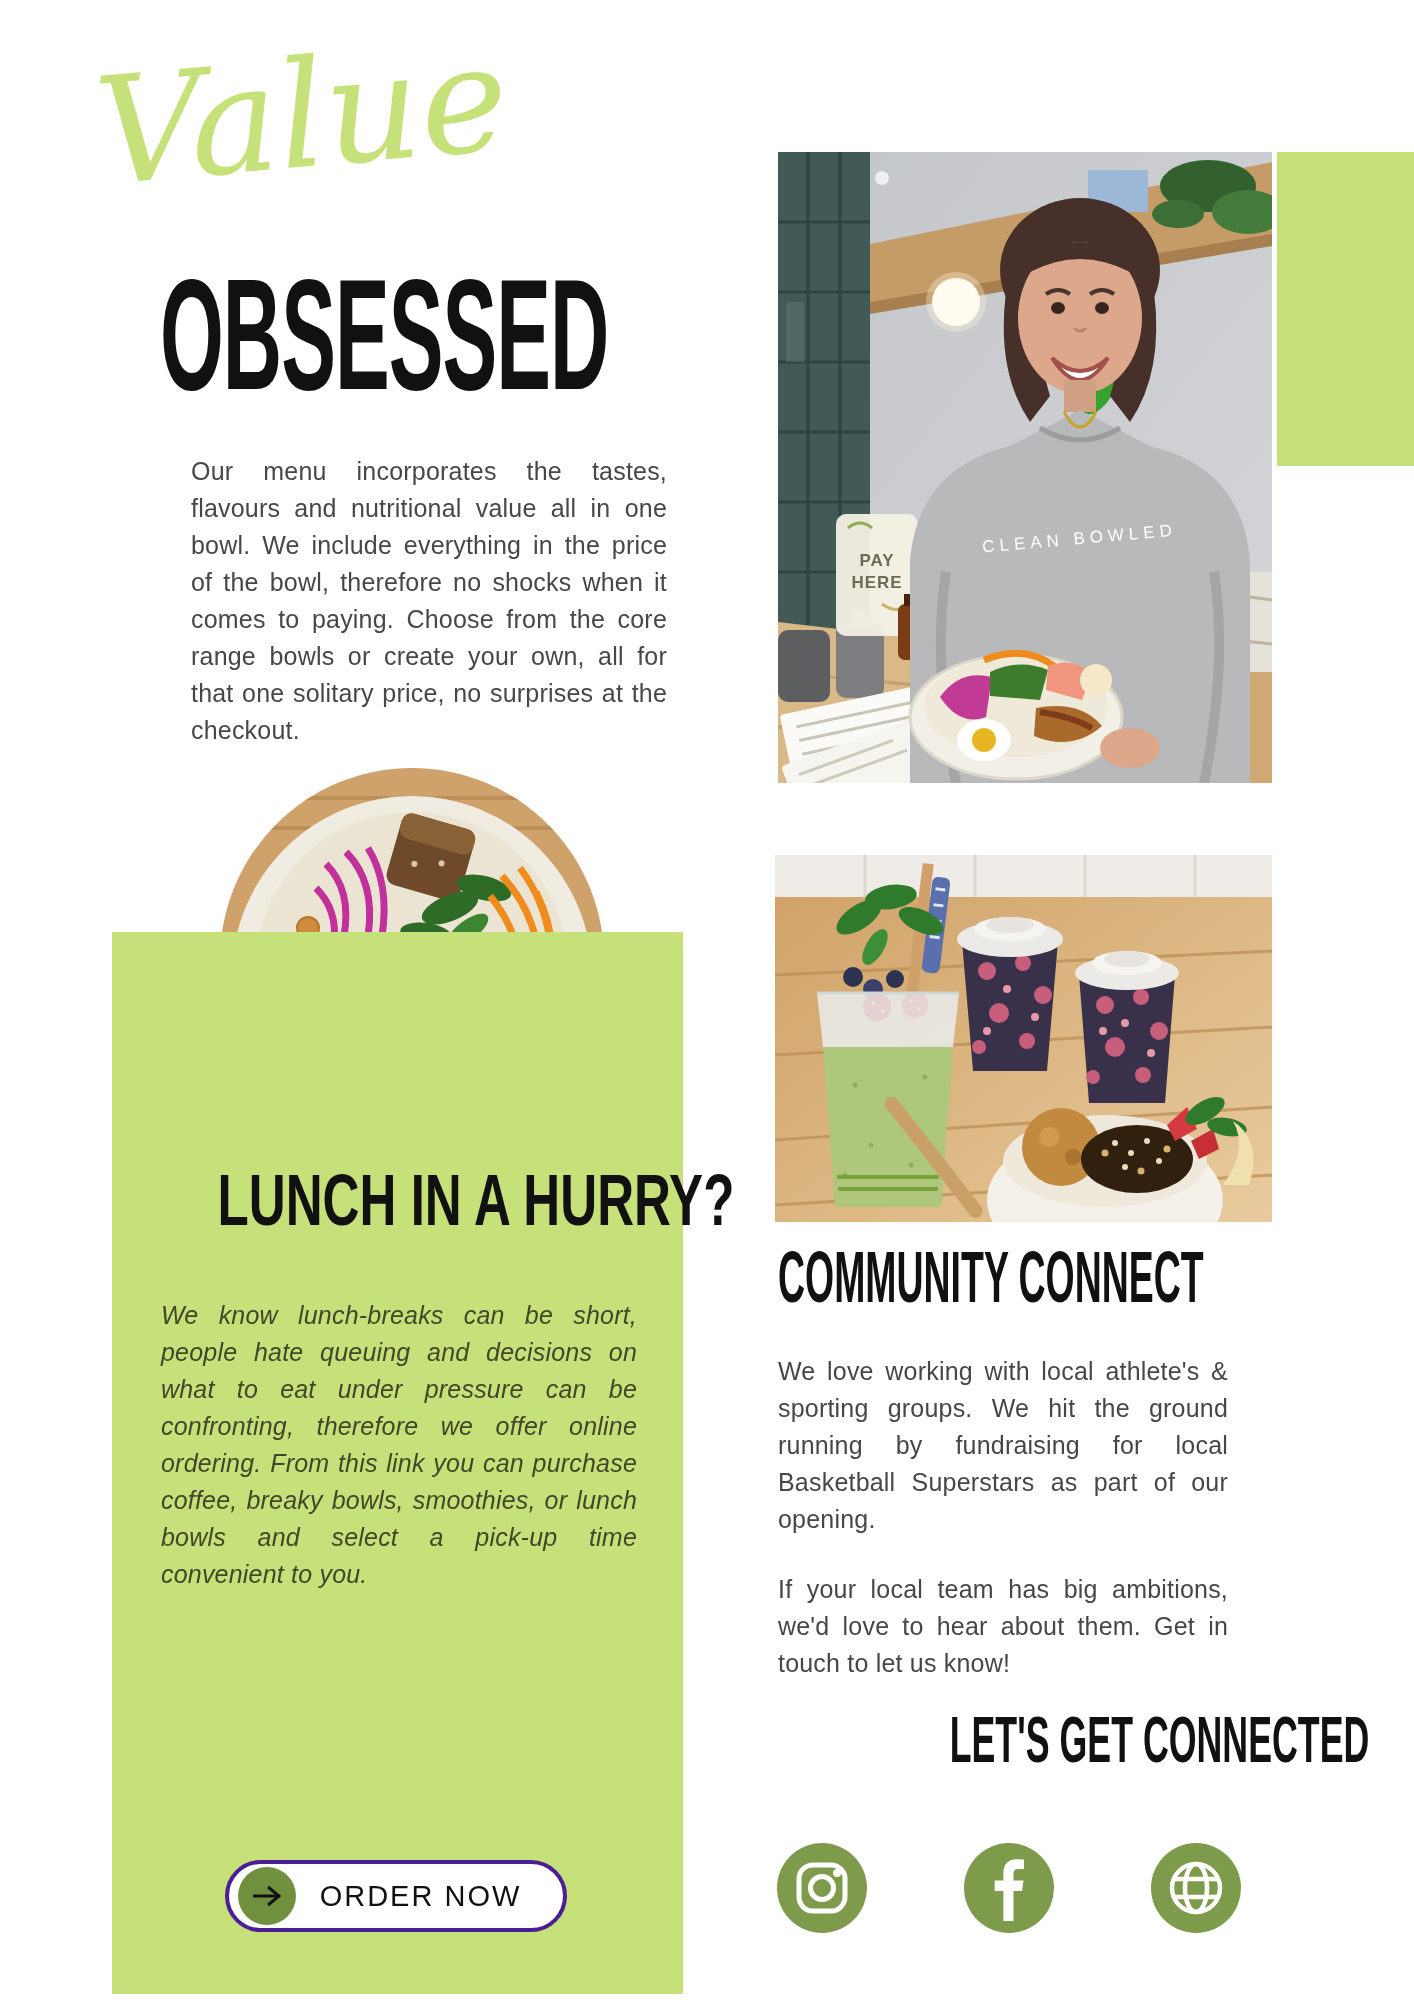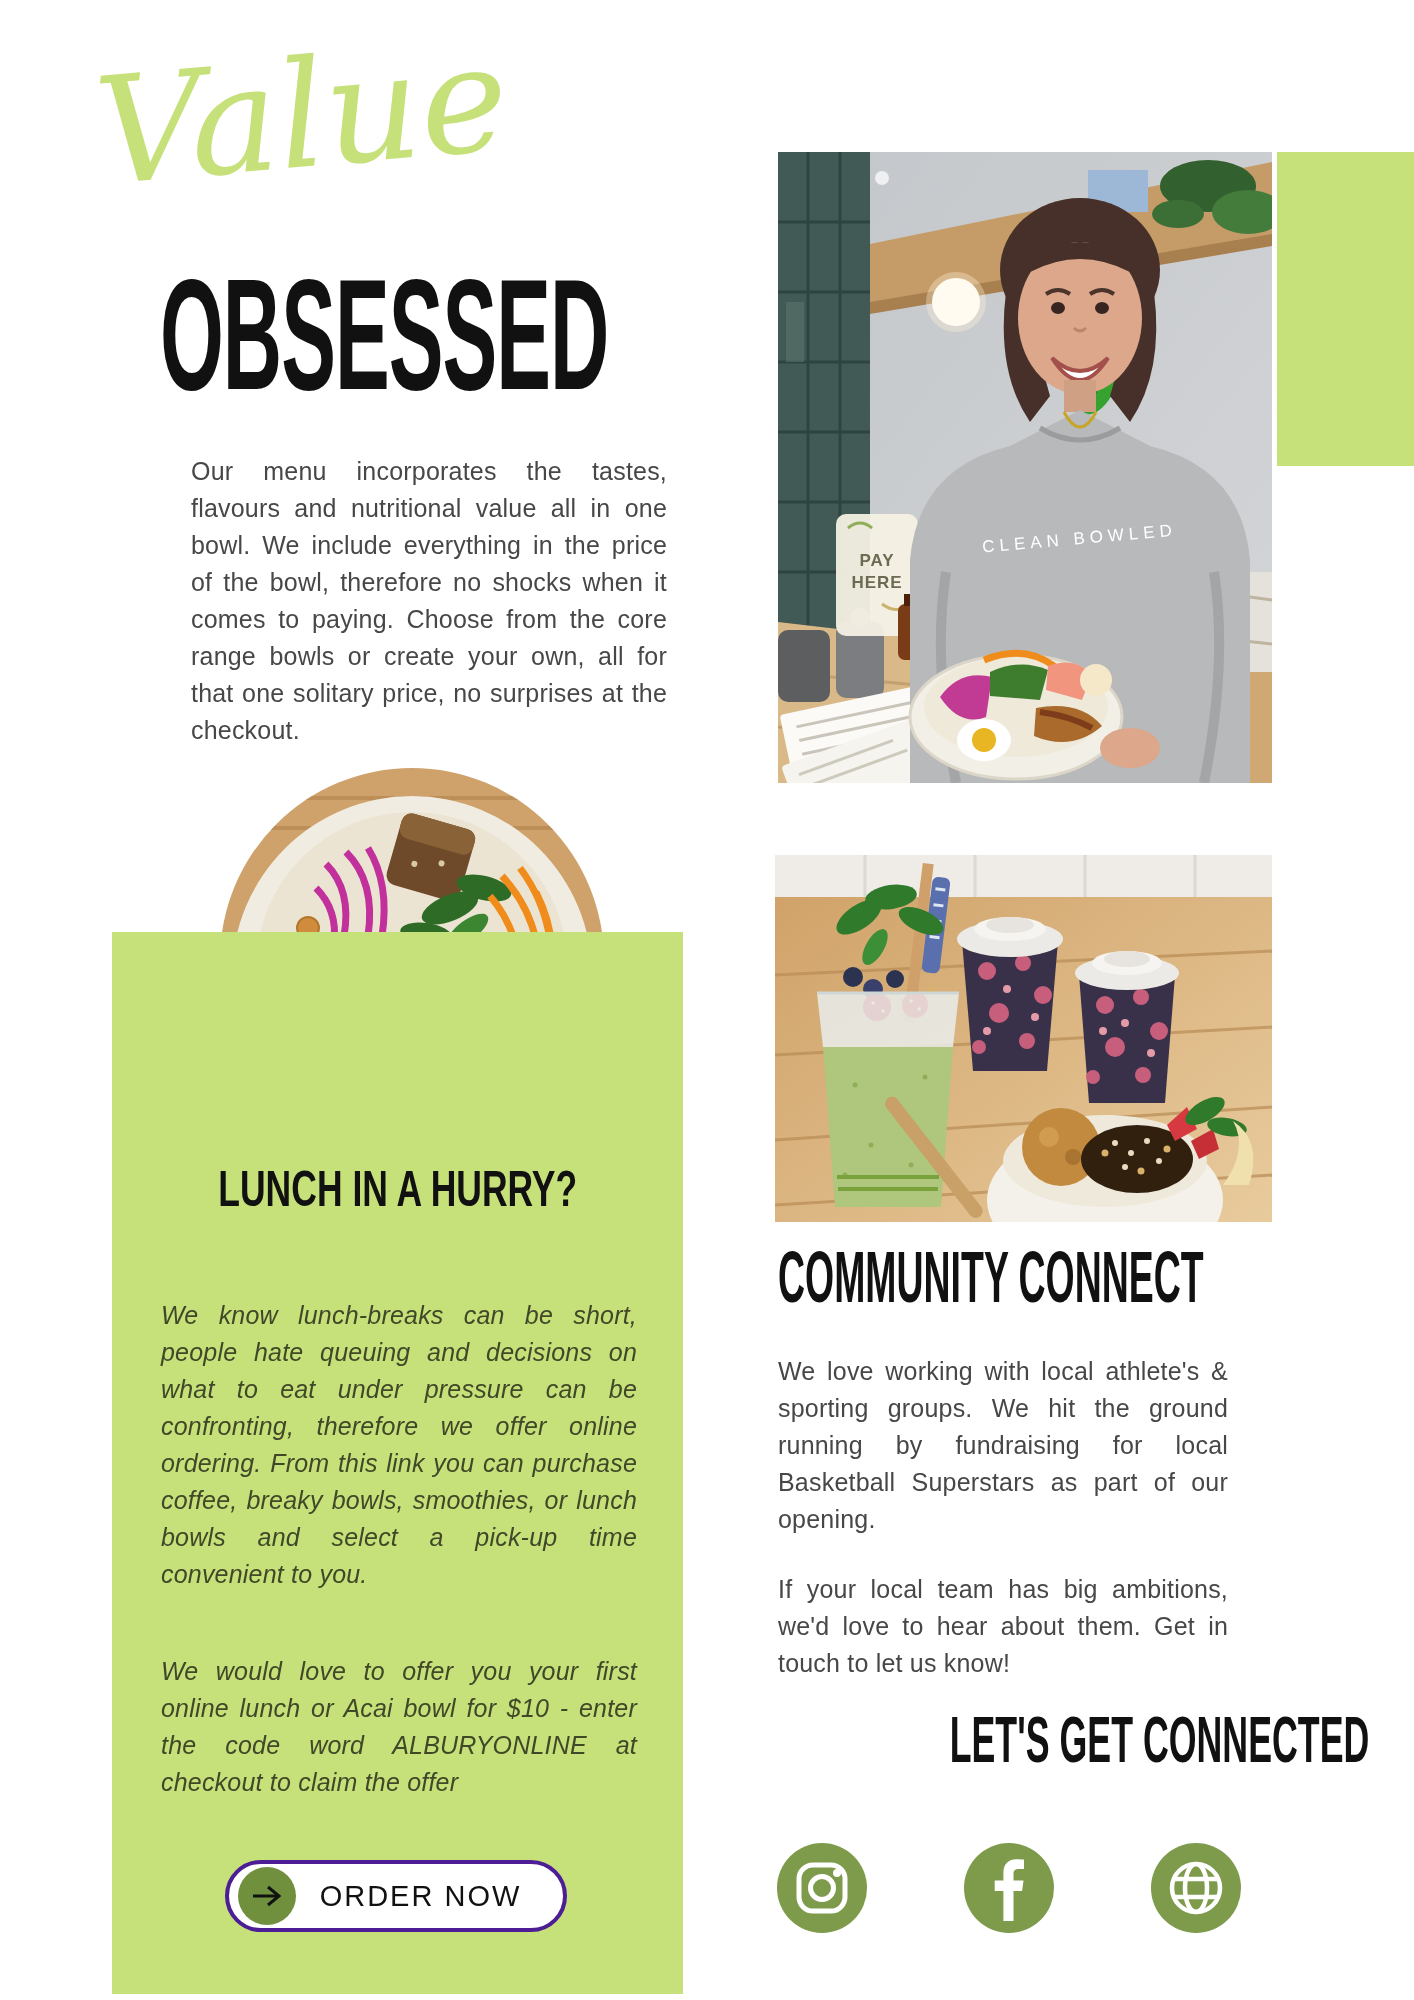--- a/index.html
+++ b/index.html
@@ -36,21 +36,21 @@
   
   .green-panel{
     position:absolute;left:112px;top:932px;width:571px;height:1062px;
     background:var(--lightgreen);
   }
   .circle-photo{
     position:absolute;left:220px;top:768px;width:384px;height:384px;
     border-radius:50%;overflow:hidden;
   }
   .h-block{position:absolute;line-height:1;color:var(--heading);font-weight:700;white-space:nowrap;}
-  .lunch-heading{left:112px;top:1164px;width:571px;text-align:center;font-size:50px;}
+  .lunch-heading{left:112px;top:1164px;width:571px;text-align:center;font-size:72px;}
   .lunch-heading .squeeze{display:inline-block;transform:scaleX(0.71);transform-origin:center top;}
   .panel-para{color:var(--panel-text);font-style:italic;}
   .lunch-para1{left:161px;top:1272px;width:476px;}
   .lunch-para2{left:161px;top:1628px;width:476px;}
   .order-btn{
     position:absolute;left:225px;top:1860px;width:342px;height:72px;
     background:#ffffff;border:4px solid #4c1d95;border-radius:42px;
     display:flex;align-items:center;box-sizing:border-box;cursor:pointer;
   }
   .order-circle{
@@ -280,21 +280,20 @@
           <ellipse cx="250" cy="296" rx="5" ry="3" transform="rotate(-30 250 296)"></ellipse>
             <ellipse cx="156" cy="250" rx="5" ry="3"></ellipse>
         </g>
       </g>
     </svg>
   </div>
 
   <div class="green-panel"></div>
   <div class="h-block lunch-heading"><span class="squeeze">LUNCH IN A HURRY?</span></div>
   <p class="para panel-para lunch-para1">We know lunch-breaks can be short, people hate queuing and decisions on what to eat under pressure can be confronting, therefore we offer online ordering. From this link you can purchase coffee, breaky bowls, smoothies, or lunch bowls and select a pick-up time convenient to you.</p>
-  <p class="para panel-para lunch-para2">We would love to offer you your first online lunch or Acai bowl for $10 - enter the code word ALBURYONLINE at checkout to claim the offer</p>
 
   <div class="order-btn">
     <span class="order-circle">
       <svg width="34" height="24" viewBox="0 0 34 24">
         <line x1="3" y1="12" x2="27" y2="12" stroke="#111" stroke-width="3"></line>
         <polyline points="18,3 29,12 18,21" fill="none" stroke="#111" stroke-width="3"></polyline>
       </svg>
     </span>
     <span class="order-label">ORDER NOW</span>
   </div>

